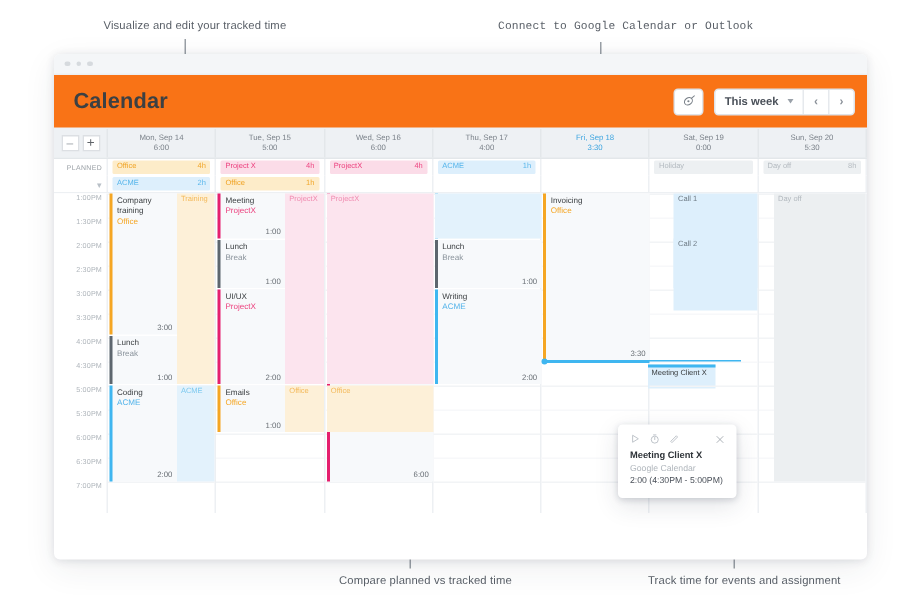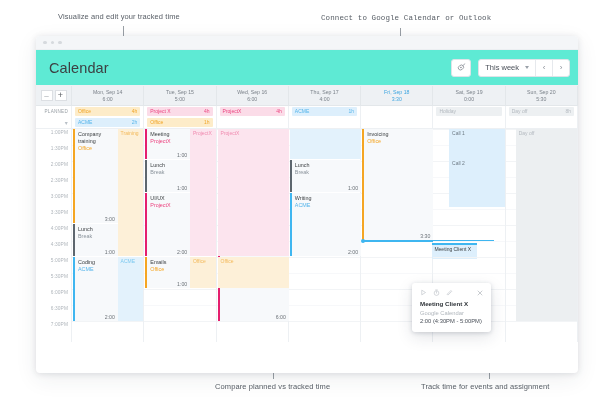--- a/index.html
+++ b/index.html
@@ -12,20 +12,21 @@
   }
   .page { position: relative; width: 605px; height: 401px; overflow: hidden; background:#fff; }
 
   
   .annot {
     position: absolute;
     font-size: 7.5px;
     color: #5a6068;
     letter-spacing: .1px;
     white-space: nowrap;
+    margin-left: 11px;
   }
   .a-tl { left: 58px;  top: 12px; }
   .a-tr { left: 321px; top: 14px; font-family: Liberation Mono, monospace; }
   .a-bl { left: 215px; top: 382px; }
   .a-br { left: 421px; top: 382px; }
 
   .leader { position: absolute; background: #9aa0a6; }
   .leader.v { width: 1px; }
   .dot { position:absolute; width:3px; height:3px; background:#4a4f55; border-radius:0; }
 
@@ -40,24 +41,25 @@
     overflow: hidden;
   }
   .titlebar {
     height: 14px; background: #f4f6f8;
     border-bottom: 1px solid #eceff2;
     display: flex; align-items: center; padding-left: 7px; gap: 4px;
   }
   .tdot { width: 3.5px; height: 3.5px; border-radius: 50%; background: #d6dade; }
 
   .apphead {
-    height: 36px; background: #5eead4;
+    height: 36px; background: #f97316;
     display: flex; align-items: center;
     padding: 0 8px 0 13px;
     border-bottom: 1px solid #eef1f4;
+    font-weight: bold;
   }
   .apptitle { font-size: 14.5px; color: #3c4043; letter-spacing: .1px; }
   .headtools { margin-left: auto; display: flex; align-items: center; gap: 7px; }
 
   .btn {
     height: 18px; border: 1px solid #dfe3e8; border-radius: 3px;
     background: #fff; display: flex; align-items: center;
     font-size: 7.5px; color: #4a5059; padding: 0 6px; gap: 6px;
     white-space: nowrap;
   }

